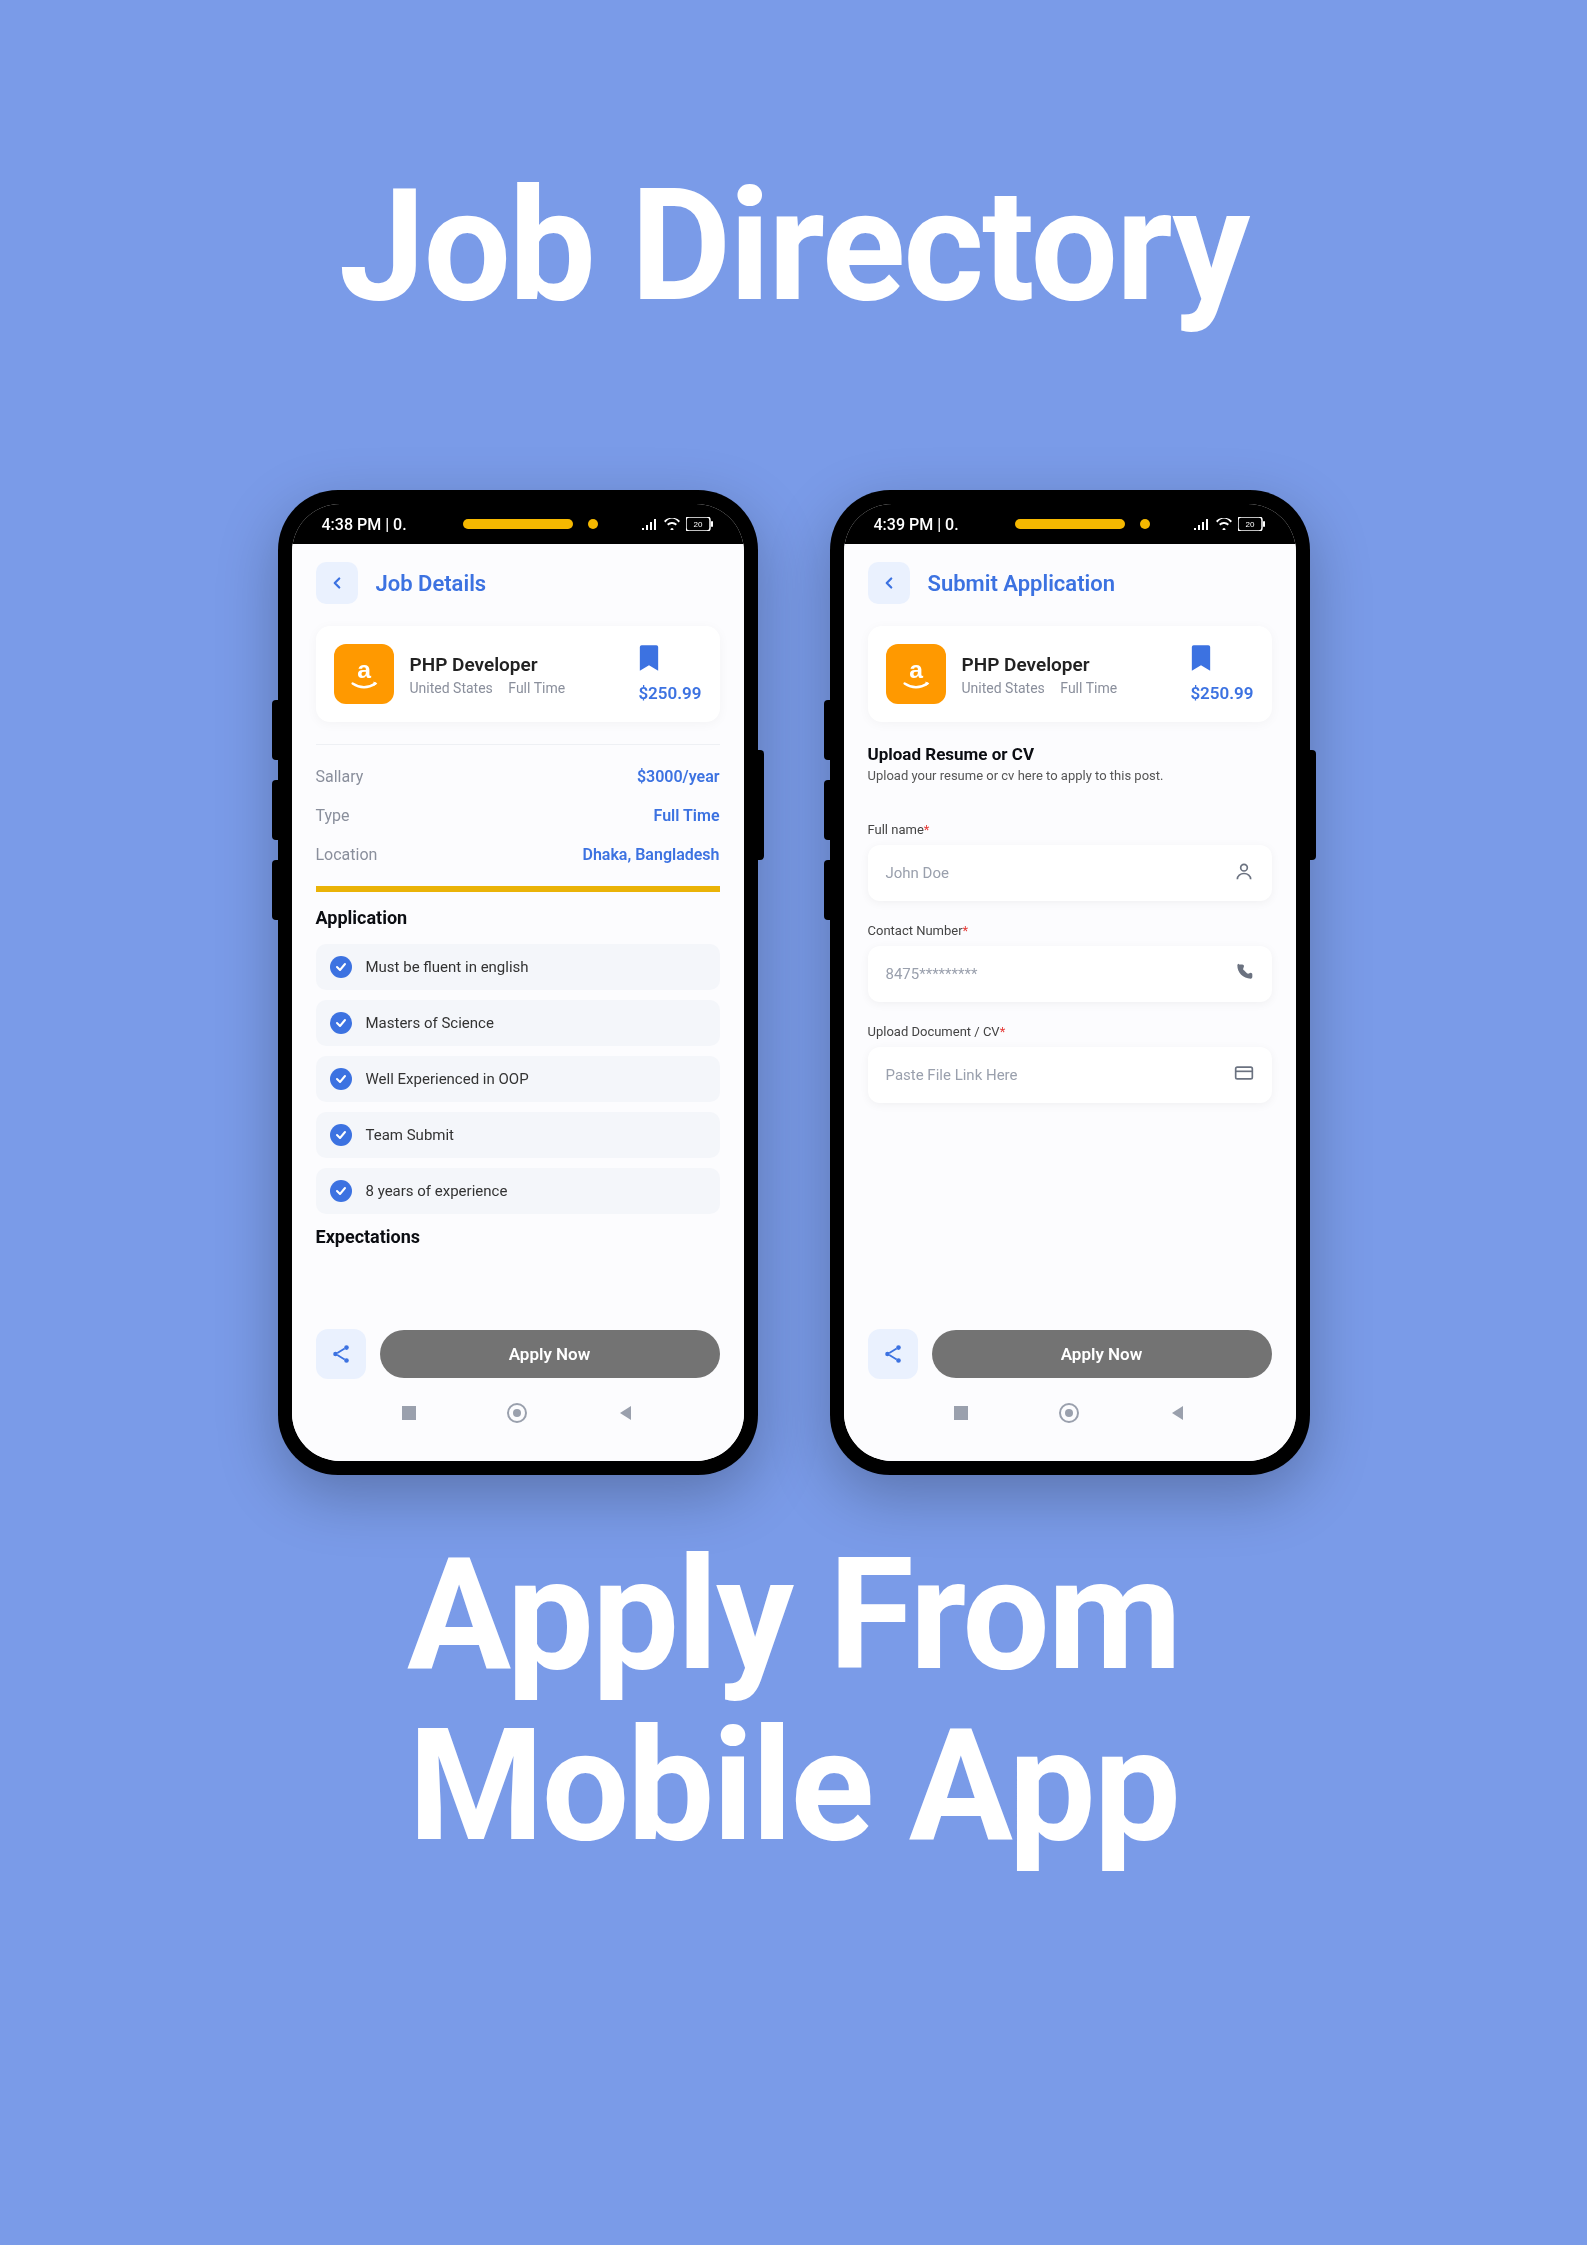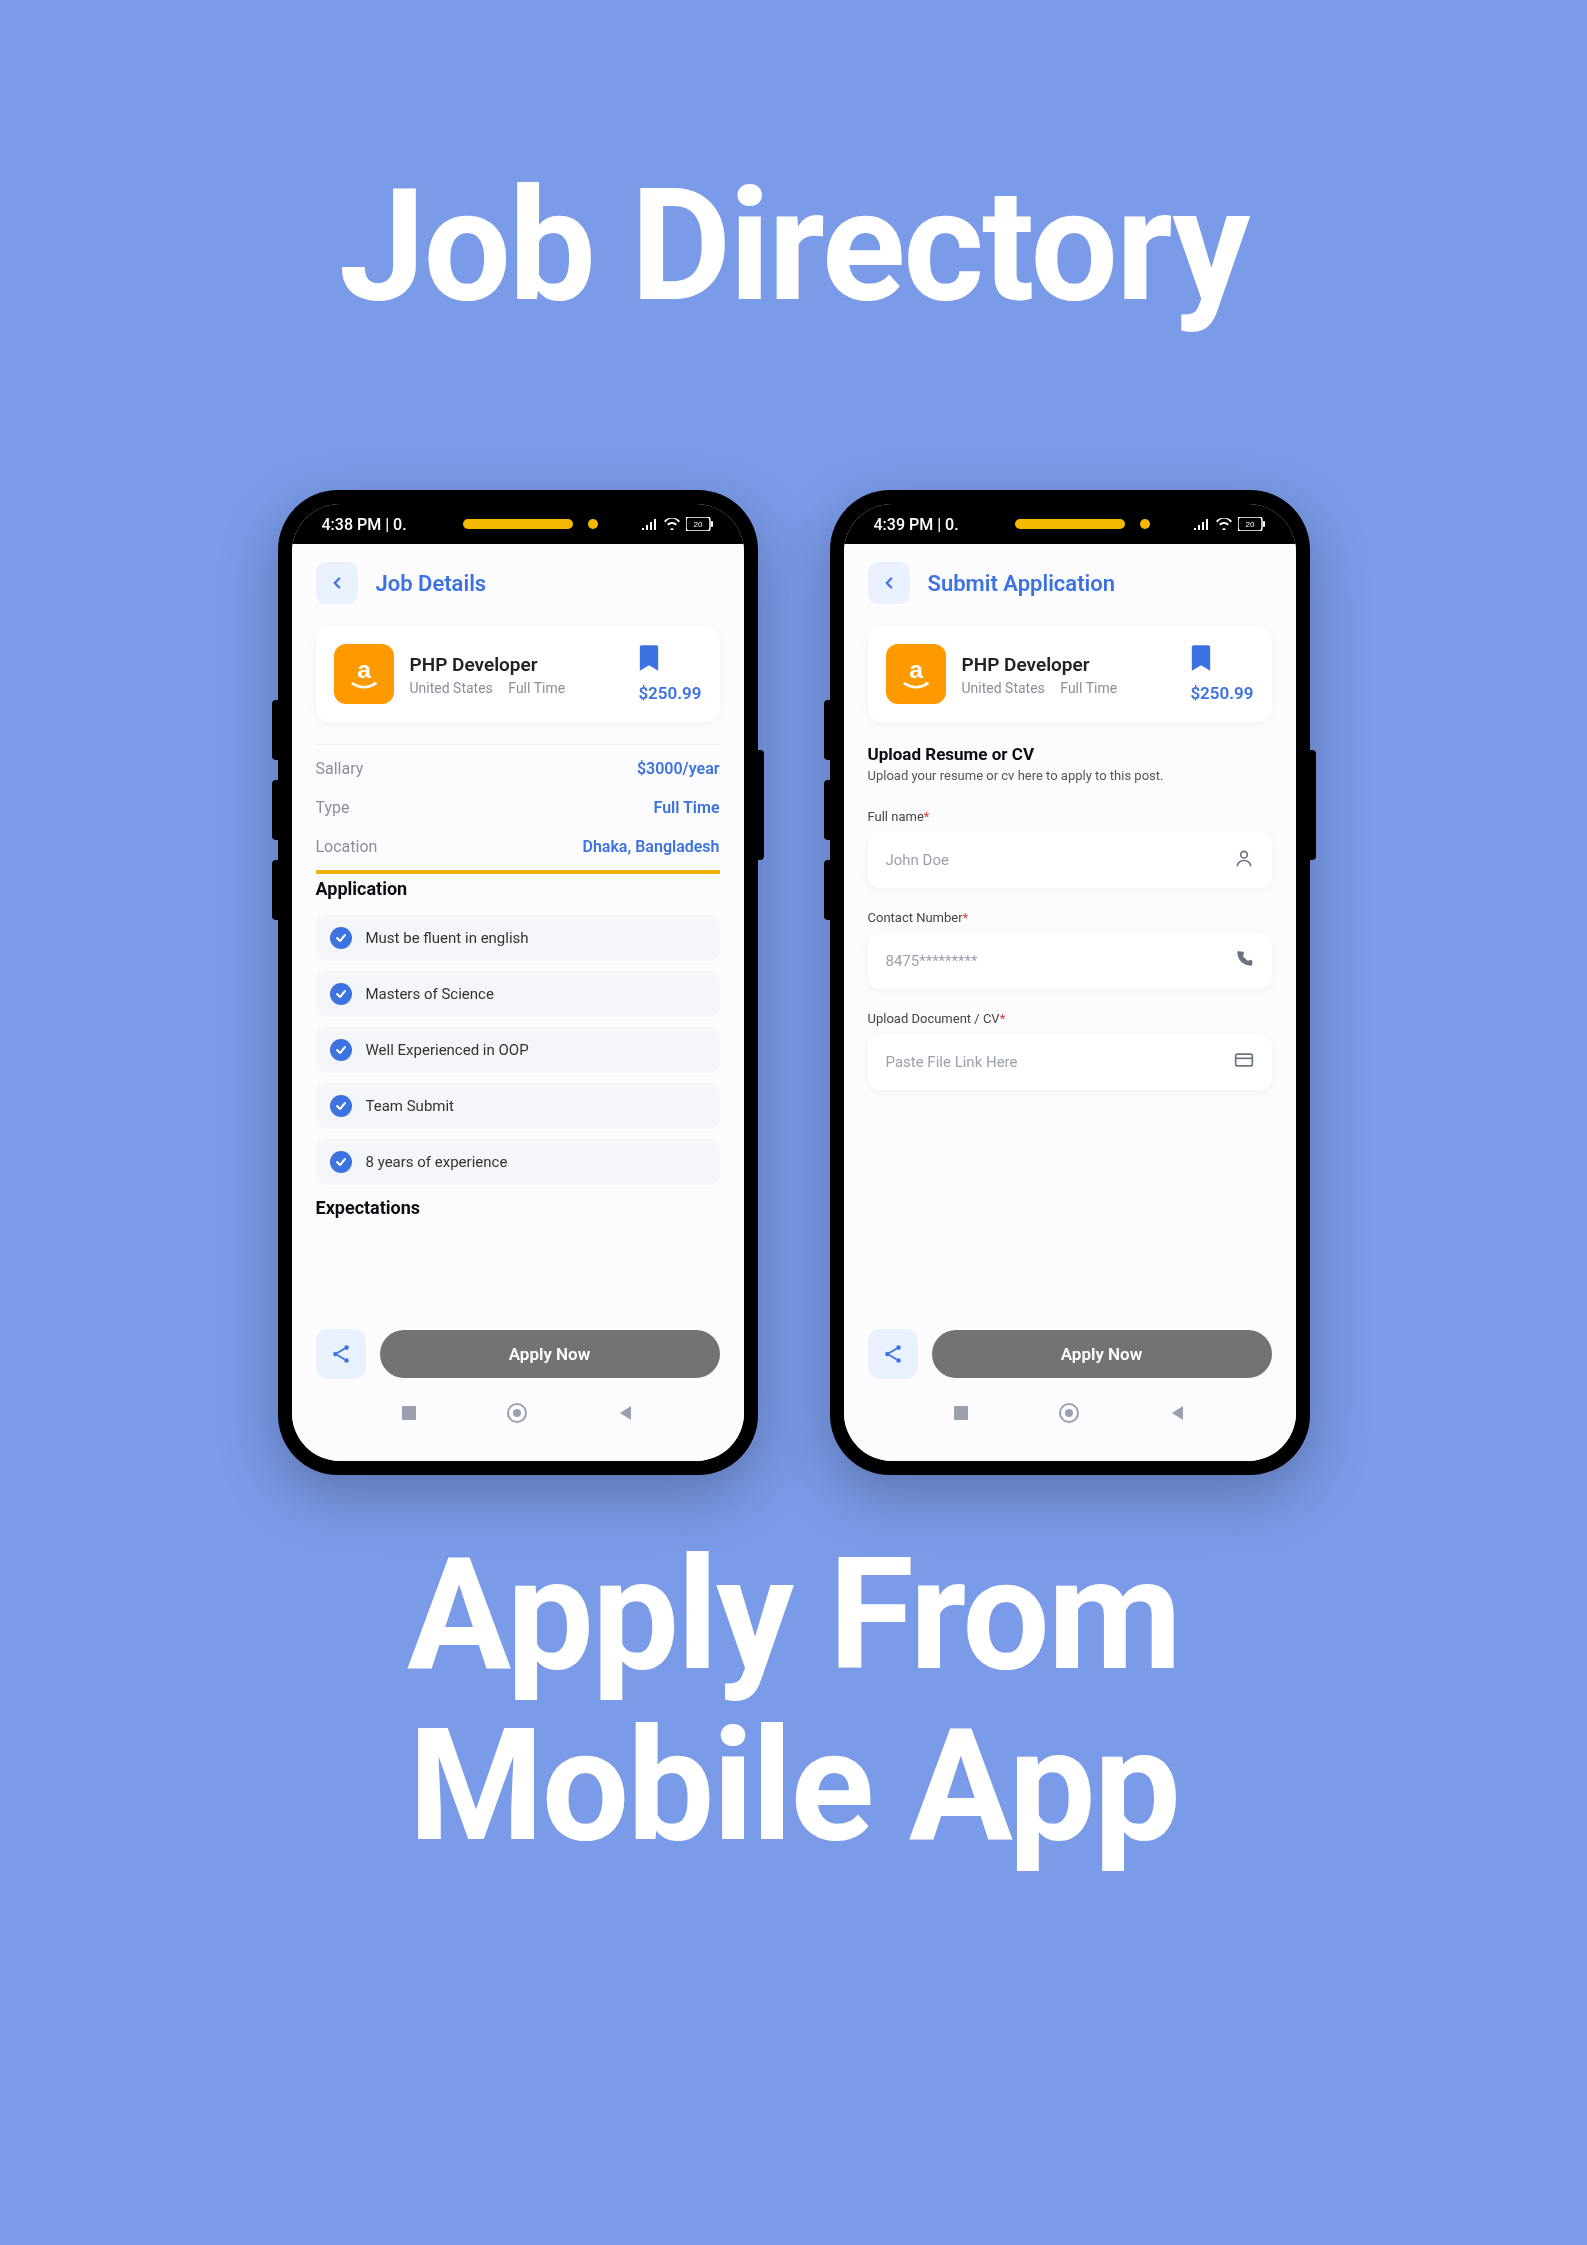--- a/index.html
+++ b/index.html
@@ -159,21 +159,21 @@
   justify-content: center;
 }
 .logo svg { width: 38px; height: 38px; }
 .job-info { flex: 1; }
 .job-title { font-size: 19px; font-weight: 600; color: #222; }
 .job-meta { color: #8a8f9c; font-size: 14px; margin-top: 4px; }
 .job-meta span + span { margin-left: 12px; }
 .job-right { }
 .bookmark { color: #3c72e1; margin-bottom: 8px; display: block; }
 .price { color: #3c72e1; font-size: 17px; font-weight: 600; }
-.detail-rows { border-top: 1px solid #eef0f4; border-bottom: 4px solid #eab308; padding: 4px 0; margin-bottom: 4px; }
+.detail-rows { border-top: 1px solid #eef0f4; border-bottom: 6px solid #eab308; padding: 12px 0; margin-bottom: 15px; }
 .detail-row {
   display: flex;
   justify-content: space-between;
   padding: 10px 0;
   font-size: 16px;
 }
 .detail-label { color: #8a8f9c; }
 .detail-value { color: #3c72e1; font-weight: 600; }
 .section-title {
   font-size: 18px;
@@ -197,21 +197,21 @@
   height: 22px;
   background: #3c72e1;
   border-radius: 50%;
   display: flex;
   align-items: center;
   justify-content: center;
   color: #fff;
   flex-shrink: 0;
 }
 .upload-heading { font-size: 17px; font-weight: 700; color: #0b0d12; margin-bottom: 4px; }
-.upload-sub { font-size: 13px; color: #555; margin-bottom: 26px; }
+.upload-sub { font-size: 13px; color: #555; margin-bottom: 39px; }
 .form-label { font-size: 13px; color: #444; margin-bottom: 8px; display: block; }
 .form-label .req { color: #e53935; }
 .form-input {
   background: #fff;
   border: none;
   border-radius: 12px;
   box-shadow: 0 2px 10px rgba(0,0,0,.05);
   padding: 16px 18px;
   display: flex;
   align-items: center;

